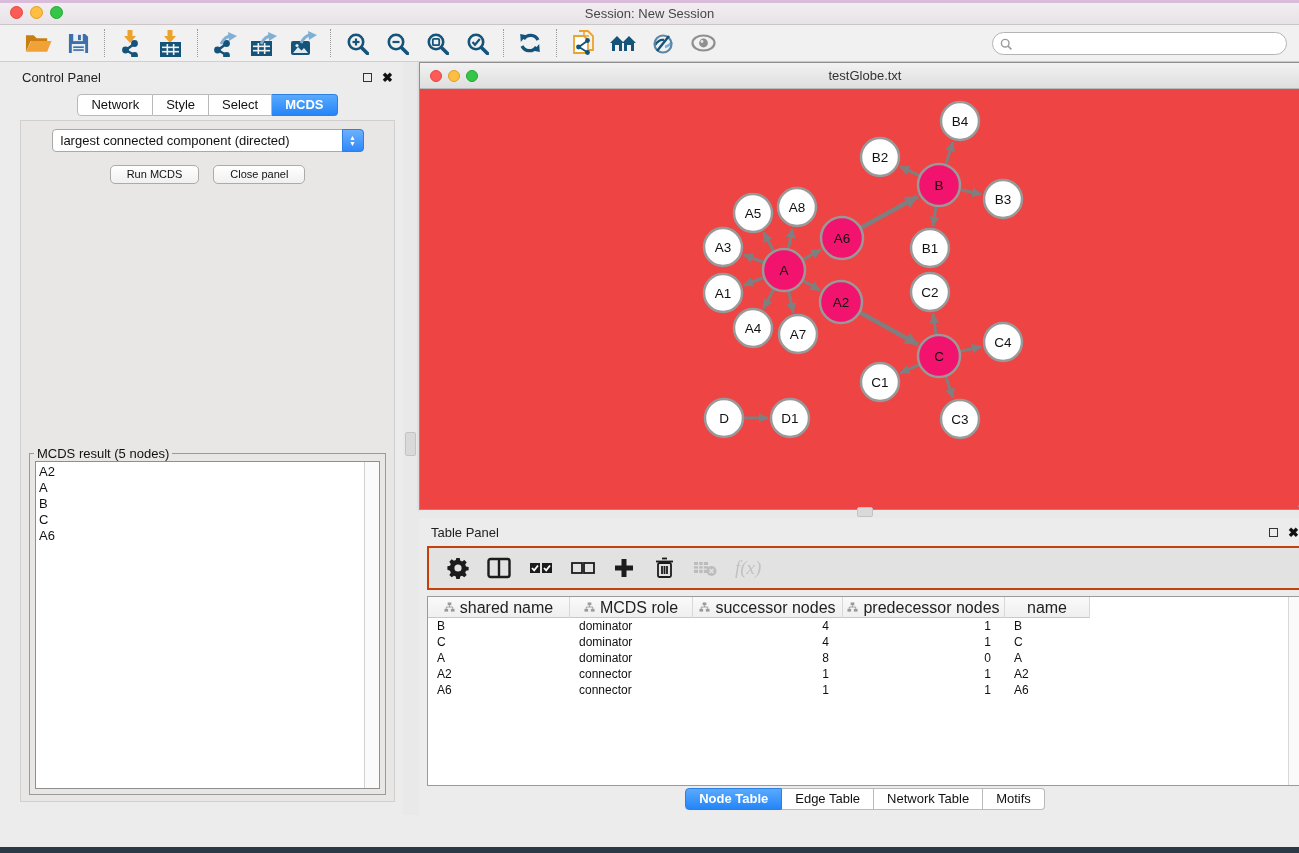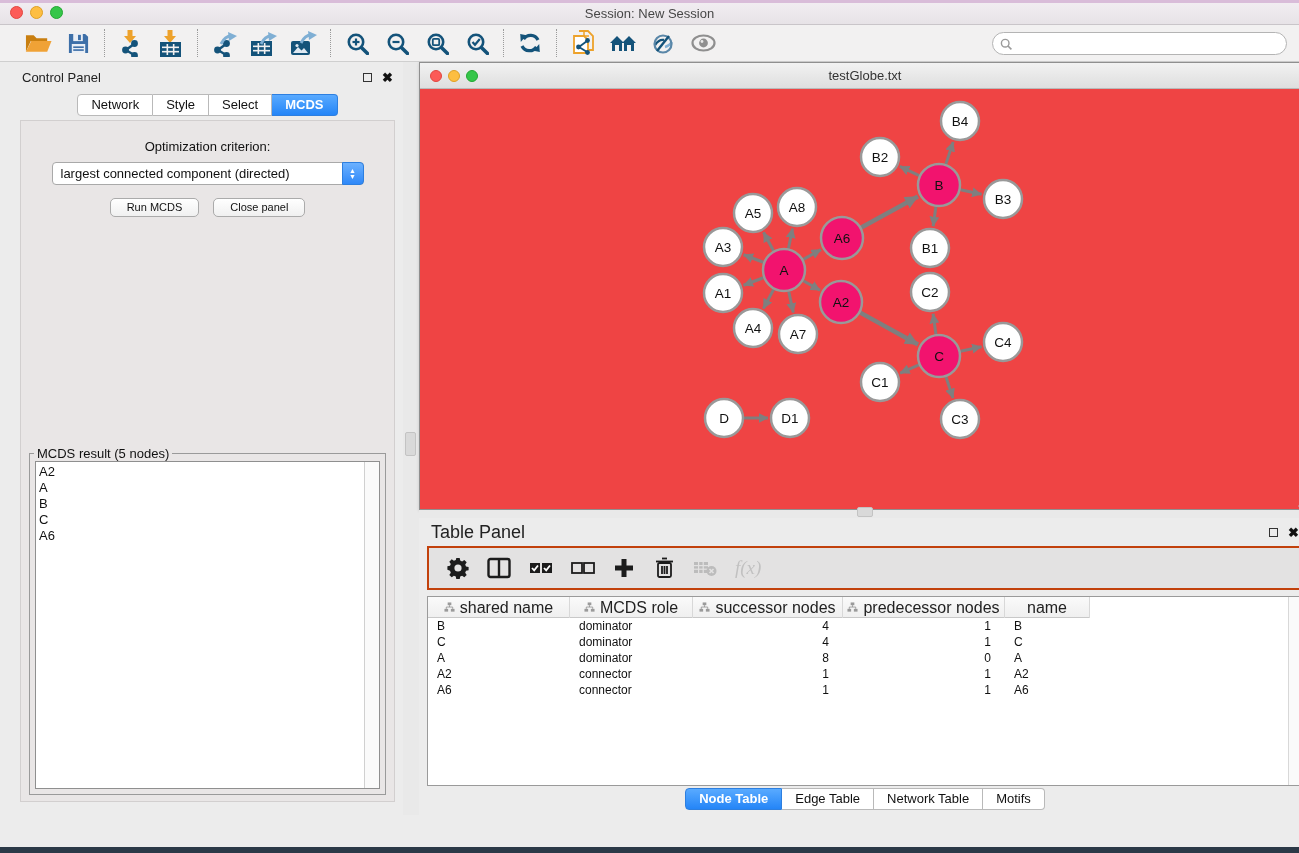--- a/index.html
+++ b/index.html
@@ -82,21 +82,21 @@
   .nw-canvas { position:relative; width:890px; height:420px; background:#ef4444; }
   .nw-grip { position:absolute; right:1px; bottom:1px; }
   .node-label { font-size:13.5px; fill:#111; pointer-events:none; }
 
   .hdivider { position:absolute; left:0; top:448px; width:892px; height:8px; background:#e9e9e9; }
   .hdivider .handle { position:absolute; left:438px; top:-3px; width:16px; height:10px; background:#d9d9d9; border:1px solid #c3c3c3; border-radius:2px; }
 
   
   .tpanel { position:absolute; left:0; top:456px; width:892px; height:297px; background:#ececec; }
   .tp-header { height:28px; display:flex; align-items:center; padding:0 12px; }
-  .tp-title { font-size:18px; color:#222; }
+  .tp-title { font-size:13px; color:#222; }
   .tp-toolbar { margin:0 8px; height:44px; background:#e3e2e2; border:2px solid #c2410c;
     display:flex; align-items:center; gap:18px; padding-left:18px; }
   .tpt-btn { display:flex; align-items:center; justify-content:center; cursor:pointer; min-width:22px; height:26px; }
   .tpt-btn.disabled { opacity:.45; cursor:default; }
   .fx-label { font-family:"Liberation Serif", serif; font-style:italic; font-size:19px; color:#9a9a9a; }
   .tp-table { position:absolute; left:8px; right:8px; top:78px; bottom:29px; background:#fff; border:1px solid #9a9a9a; }
   .tbl-scroll { position:absolute; right:0; top:0; bottom:0; width:14px; background:#fafafa; border-left:1px solid #d8d8d8; }
   .tbl-header { position:absolute; left:0; top:0; height:21px; display:flex;
     background:linear-gradient(#fafafa,#efefef); border-bottom:1px solid #c8c8c8; }
   .th-cell { display:flex; align-items:center; justify-content:center; gap:5px; font-size:16px; color:#222;
@@ -339,21 +339,20 @@
           <span class="close-icon">✖</span>
         </span>
       </div>
       <div class="cp-tabs" id="cp-tabs">
           <div class="seg-tab">Network</div>
           <div class="seg-tab">Style</div>
           <div class="seg-tab">Select</div>
           <div class="seg-tab active">MCDS</div>
         </div>
       <div class="cp-body">
-        <div class="opt-label">Optimization criterion:</div>
         <div class="select-box">
           <span>largest connected component (directed)</span>
           <span class="select-arrows">
               <span>▲</span>
               <span>▼</span>
             </span>
         </div>
         <div class="cp-buttons">
           <button class="cp-btn">Run MCDS</button>
           <button class="cp-btn">Close panel</button>

